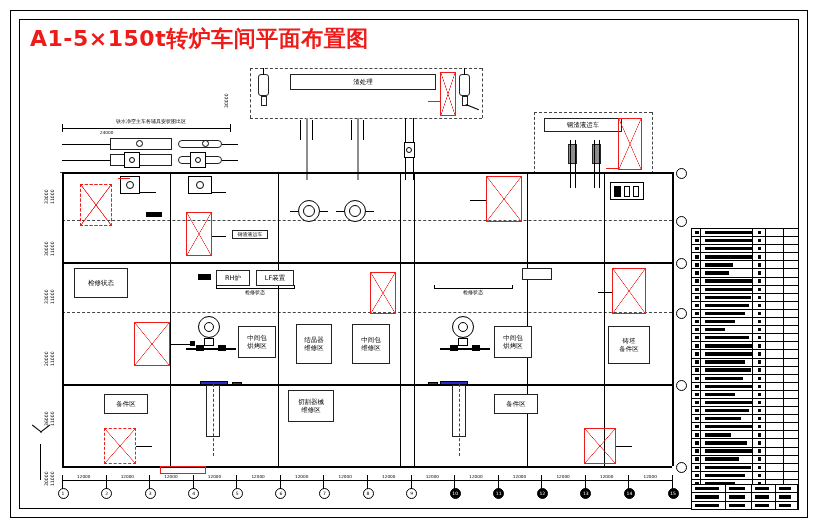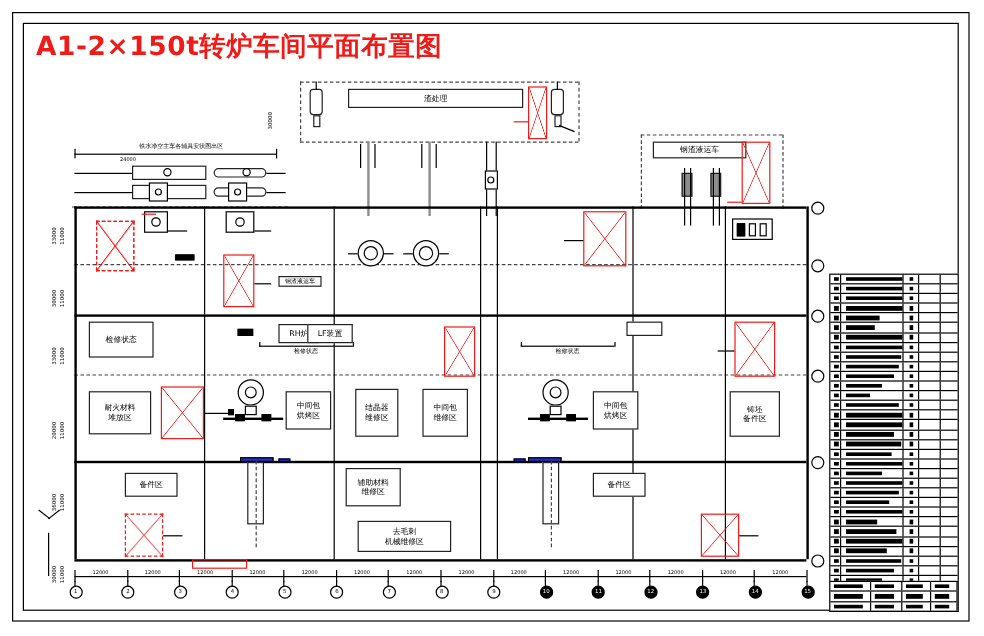--- a/index.html
+++ b/index.html
@@ -75,21 +75,21 @@
               border:1px solid #000;background:#fff;box-sizing:border-box;}
 </style>
 </head>
 <body>
 
 <div id="sheet">
 
   <div class="frame-outer"></div>
   <div class="frame-inner"></div>
 
-  <div class="title">A1-2×150t转炉车间平面布置图</div>
+  <div class="title">A1-5×150t转炉车间平面布置图</div>
 
   <div class="dash-h" style="left:250px;top:68px;width:232px;"></div>
   <div class="dash-h" style="left:250px;top:118px;width:232px;"></div>
   <div class="dash-v" style="left:250px;top:68px;height:50px;"></div>
   <div class="dash-v" style="left:482px;top:68px;height:50px;"></div>
 
   <div class="box" style="left:290px;top:74px;width:146px;height:16px;"></div>
   <div class="cap" style="left:290px;top:78px;width:146px;font-size:6.5px;">渣处理</div>
 
   <div class="box" style="left:258px;top:74px;width:11px;height:22px;border-radius:3px;"></div>
@@ -219,21 +219,21 @@
   <div class="circ" style="left:344px;top:200px;width:22px;height:22px;"></div>
   <div class="circ" style="left:349px;top:205px;width:12px;height:12px;"></div>
   <div class="hline" style="left:336px;top:211px;width:8px;"></div>
   <div class="hline" style="left:366px;top:211px;width:8px;"></div>
 
   <div class="lbl" style="left:74px;top:268px;width:54px;height:30px;">
     <span>检修状态</span>
   </div>
 
   <div class="sq filled" style="left:198px;top:274px;width:13px;height:6px;"></div>
-  <div class="lbl" style="left:232px;top:270px;width:34px;height:16px;">
+  <div class="lbl" style="left:216px;top:270px;width:34px;height:16px;">
     <span>RH炉</span>
   </div>
   <div class="lbl" style="left:256px;top:270px;width:38px;height:16px;">
     <span>LF装置</span>
   </div>
   <div class="hline" style="left:216px;top:288px;width:78px;"></div>
   <div class="vline" style="left:216px;top:285px;height:4px;"></div>
   <div class="vline" style="left:294px;top:285px;height:4px;"></div>
   <div class="cap" style="left:222px;top:289px;width:66px;">检修状态</div>
 
@@ -241,24 +241,20 @@
   <div class="vline" style="left:434px;top:285px;height:4px;"></div>
   <div class="vline" style="left:512px;top:285px;height:4px;"></div>
   <div class="cap" style="left:440px;top:289px;width:66px;">检修状态</div>
   <div class="sq filled" style="left:524px;top:272px;width:13px;height:6px;"></div>
   <div class="box" style="left:522px;top:268px;width:30px;height:12px;"></div>
 
   <div class="redx" style="left:370px;top:272px;width:26px;height:42px;"></div>
   <div class="redx" style="left:612px;top:268px;width:34px;height:46px;"></div>
   <div class="hline" style="left:598px;top:292px;width:14px;"></div>
 
-  <div class="lbl" style="left:74px;top:326px;width:52px;height:36px;">
-    <span>耐火材料</span>
-    <span>堆放区</span>
-  </div>
   <div class="redx" style="left:134px;top:322px;width:36px;height:44px;"></div>
   <div class="hline" style="left:170px;top:344px;width:22px;"></div>
   <div class="sq filled" style="left:190px;top:341px;width:5px;height:5px;"></div>
 
   <div class="lbl" style="left:238px;top:326px;width:38px;height:32px;">
     <span>中间包</span>
     <span>烘烤区</span>
   </div>
   <div class="lbl" style="left:296px;top:324px;width:36px;height:40px;">
     <span>结晶器</span>
@@ -298,36 +294,32 @@
 
   <div class="sq blue" style="left:440px;top:381px;width:28px;height:4px;"></div>
   <div class="sq blue" style="left:428px;top:382px;width:10px;height:3px;"></div>
   <div class="box" style="left:452px;top:385px;width:14px;height:52px;"></div>
   <div class="dash-v" style="left:459px;top:384px;height:72px;"></div>
 
   <div class="lbl" style="left:104px;top:394px;width:44px;height:20px;">
     <span>备件区</span>
   </div>
   <div class="lbl" style="left:288px;top:390px;width:46px;height:32px;">
-    <span>辅助材料</span>
+    <span>切割器械</span>
     <span>维修区</span>
   </div>
   <div class="lbl" style="left:494px;top:394px;width:44px;height:20px;">
     <span>备件区</span>
   </div>
 
   <div class="redx dashed" style="left:104px;top:428px;width:32px;height:36px;"></div>
   <div class="hline" style="left:136px;top:446px;width:16px;"></div>
   <div class="redx" style="left:584px;top:428px;width:32px;height:36px;"></div>
   <div class="hline" style="left:616px;top:446px;width:16px;"></div>
 
-  <div class="lbl" style="left:298px;top:434px;width:78px;height:26px;">
-    <span>去毛刺</span>
-    <span>机械维修区</span>
-  </div>
 
   <div class="hline" style="left:62px;top:480px;width:610px;"></div>
 
   <div id="dimchain">
       <div class="vline" style="left: 62px; top: 475px; height: 10px;"></div>
       <div class="dimtxt" style="left: 75.7857px; top: 474px; width: 16px; text-align: center;">12000</div>
       <div class="vline" style="left: 105.571px; top: 475px; height: 10px;"></div>
       <div class="dimtxt" style="left: 119.357px; top: 474px; width: 16px; text-align: center;">12000</div>
       <div class="vline" style="left: 149.143px; top: 475px; height: 10px;"></div>
       <div class="dimtxt" style="left: 162.929px; top: 474px; width: 16px; text-align: center;">12000</div>

